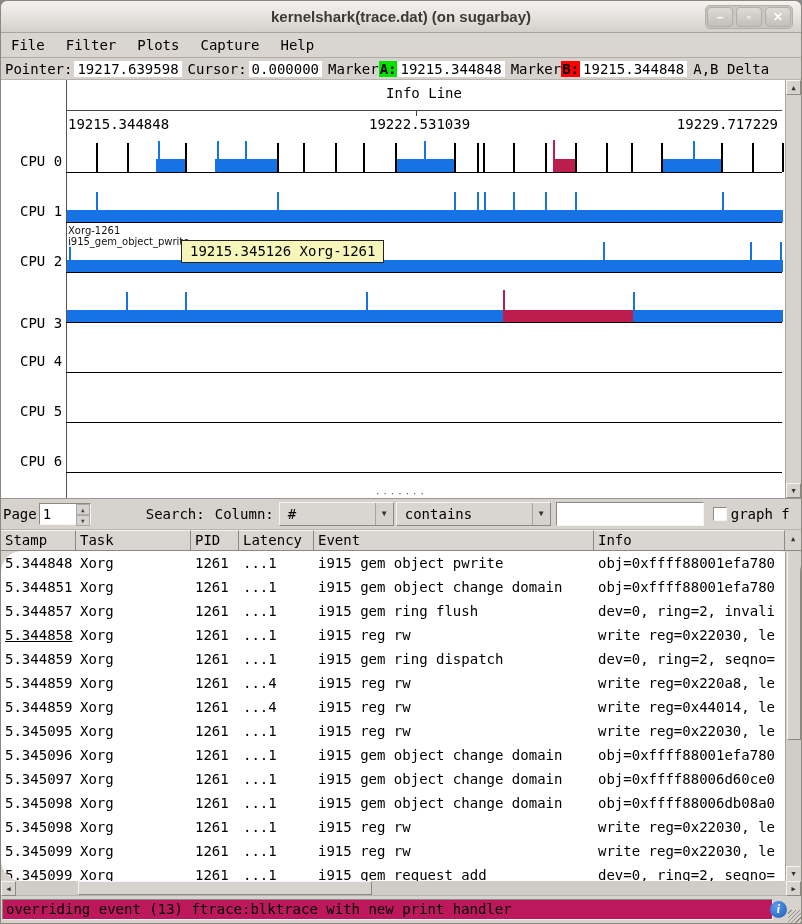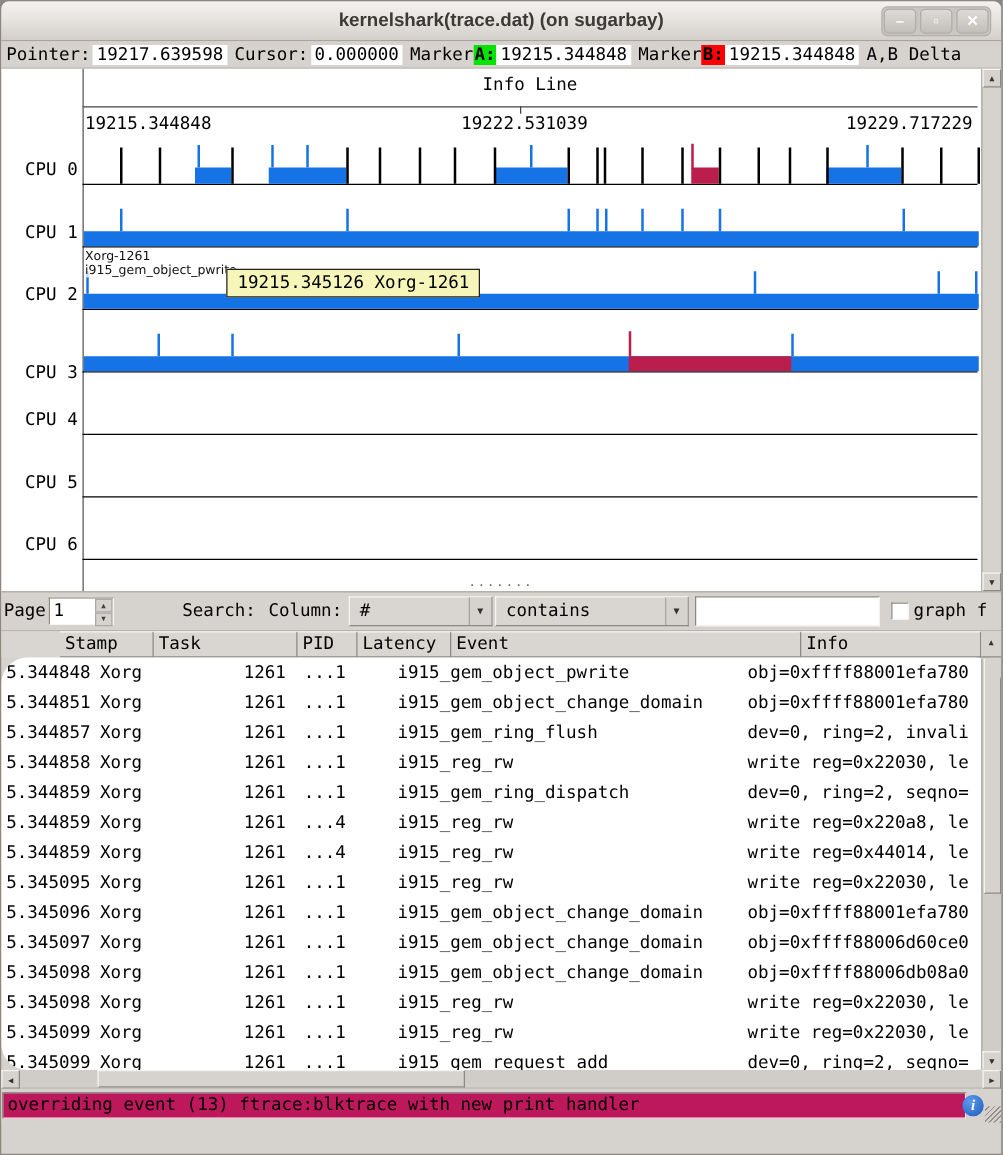--- a/index.html
+++ b/index.html
@@ -79,21 +79,21 @@
   .dd { display:flex; align-items:center; height:24px; background:#d9d6d1;
     border:1px solid; border-color:#f5f4f2 #8d8982 #8d8982 #f5f4f2; margin-left:5px; }
   .dd .dd-val { padding:0 8px; }
   .dd .dd-arrow { width:18px; align-self:stretch; border-left:1px solid #a9a49d;
     background:#d6d2cd; font-size:8px; text-align:center; line-height:22px; color:#333; }
   .searchinput { height:24px; width:148px; margin-left:5px; border:1px solid;
     border-color:#8d8982 #f5f4f2 #f5f4f2 #8d8982; background:#fff; font:inherit; padding:0 3px; outline:none; }
   .cb { width:14px; height:14px; background:#fff; border:1px solid;
     border-color:#8d8982 #f5f4f2 #f5f4f2 #8d8982; margin:0 4px 0 9px; }
   
-  .thead { height:21px; display:flex; background:#d9d6d1; font-size:14px;padding-left:47px; }
+  .thead { height:21px; display:flex; background:#d9d6d1; font-size:14px; }
   .th { border-right:1px solid #8d8982; border-top:1px solid #f5f4f2;
     border-bottom:1px solid #8d8982; padding:1px 0 0 4px; overflow:hidden; white-space:nowrap; }
   .corner { width:16px; background:#d6d2cd; border-bottom:1px solid #8d8982;
     font-size:7px; text-align:center; line-height:19px; color:#333; }
   .tbody { position:relative; height:330px; background:#fff; overflow:hidden;border-radius:21px; }
   .trow { display:flex; height:24px; align-items:center; }
   .td { overflow:hidden; white-space:nowrap; padding-left:4px; }
   .tvrail { position:absolute; right:0; top:0; width:16px; height:100%;
     background:#d0ccc7; border-left:1px solid #a9a49d; }
   .tthumb { position:absolute; left:1px; top:0; width:14px; background:#d6d2cd;
@@ -121,20 +121,27 @@
 
   <div class="titlebar">
     <div class="title">kernelshark(trace.dat) (on sugarbay)</div>
     <div class="winbtns">
       <div class="winbtn">–</div>
       <div class="winbtn">▫</div>
       <div class="winbtn">✕</div>
     </div>
   </div>
 
+  <div class="menubar">
+    <span>File</span>
+    <span>Filter</span>
+    <span>Plots</span>
+    <span>Capture</span>
+    <span>Help</span>
+  </div>
 
   <div class="pointerbar">
     <span class="lbl">Pointer:</span>
     <span class="val">19217.639598</span>
     <span class="lbl">Cursor:</span>
     <span class="val">0.000000</span>
     <span class="lbl" style="padding-right:0">Marker</span>
     <span class="chip a">A:</span>
     <span class="val">19215.344848</span>
     <span class="lbl" style="padding-right:0">Marker</span>
@@ -283,21 +290,21 @@
       </div>
       <div class="trow">
         <div class="td" style="width: 75px;">5.344857</div>
         <div class="td" style="width: 115px;">Xorg</div>
         <div class="td" style="width: 48px;">1261</div>
         <div class="td" style="width: 75px;">...1</div>
         <div class="td" style="width: 280px;">i915_gem_ring_flush</div>
         <div class="td" style="flex: 1 1 0%;">dev=0, ring=2, invali</div>
       </div>
       <div class="trow">
-        <div class="td" style="width: 75px;">5.344858</div>
+        <div class="td" style="width: 75px; text-decoration: underline;">5.344858</div>
         <div class="td" style="width: 115px;">Xorg</div>
         <div class="td" style="width: 48px;">1261</div>
         <div class="td" style="width: 75px;">...1</div>
         <div class="td" style="width: 280px;">i915_reg_rw</div>
         <div class="td" style="flex: 1 1 0%;">write reg=0x22030, le</div>
       </div>
       <div class="trow">
         <div class="td" style="width: 75px;">5.344859</div>
         <div class="td" style="width: 115px;">Xorg</div>
         <div class="td" style="width: 48px;">1261</div>

